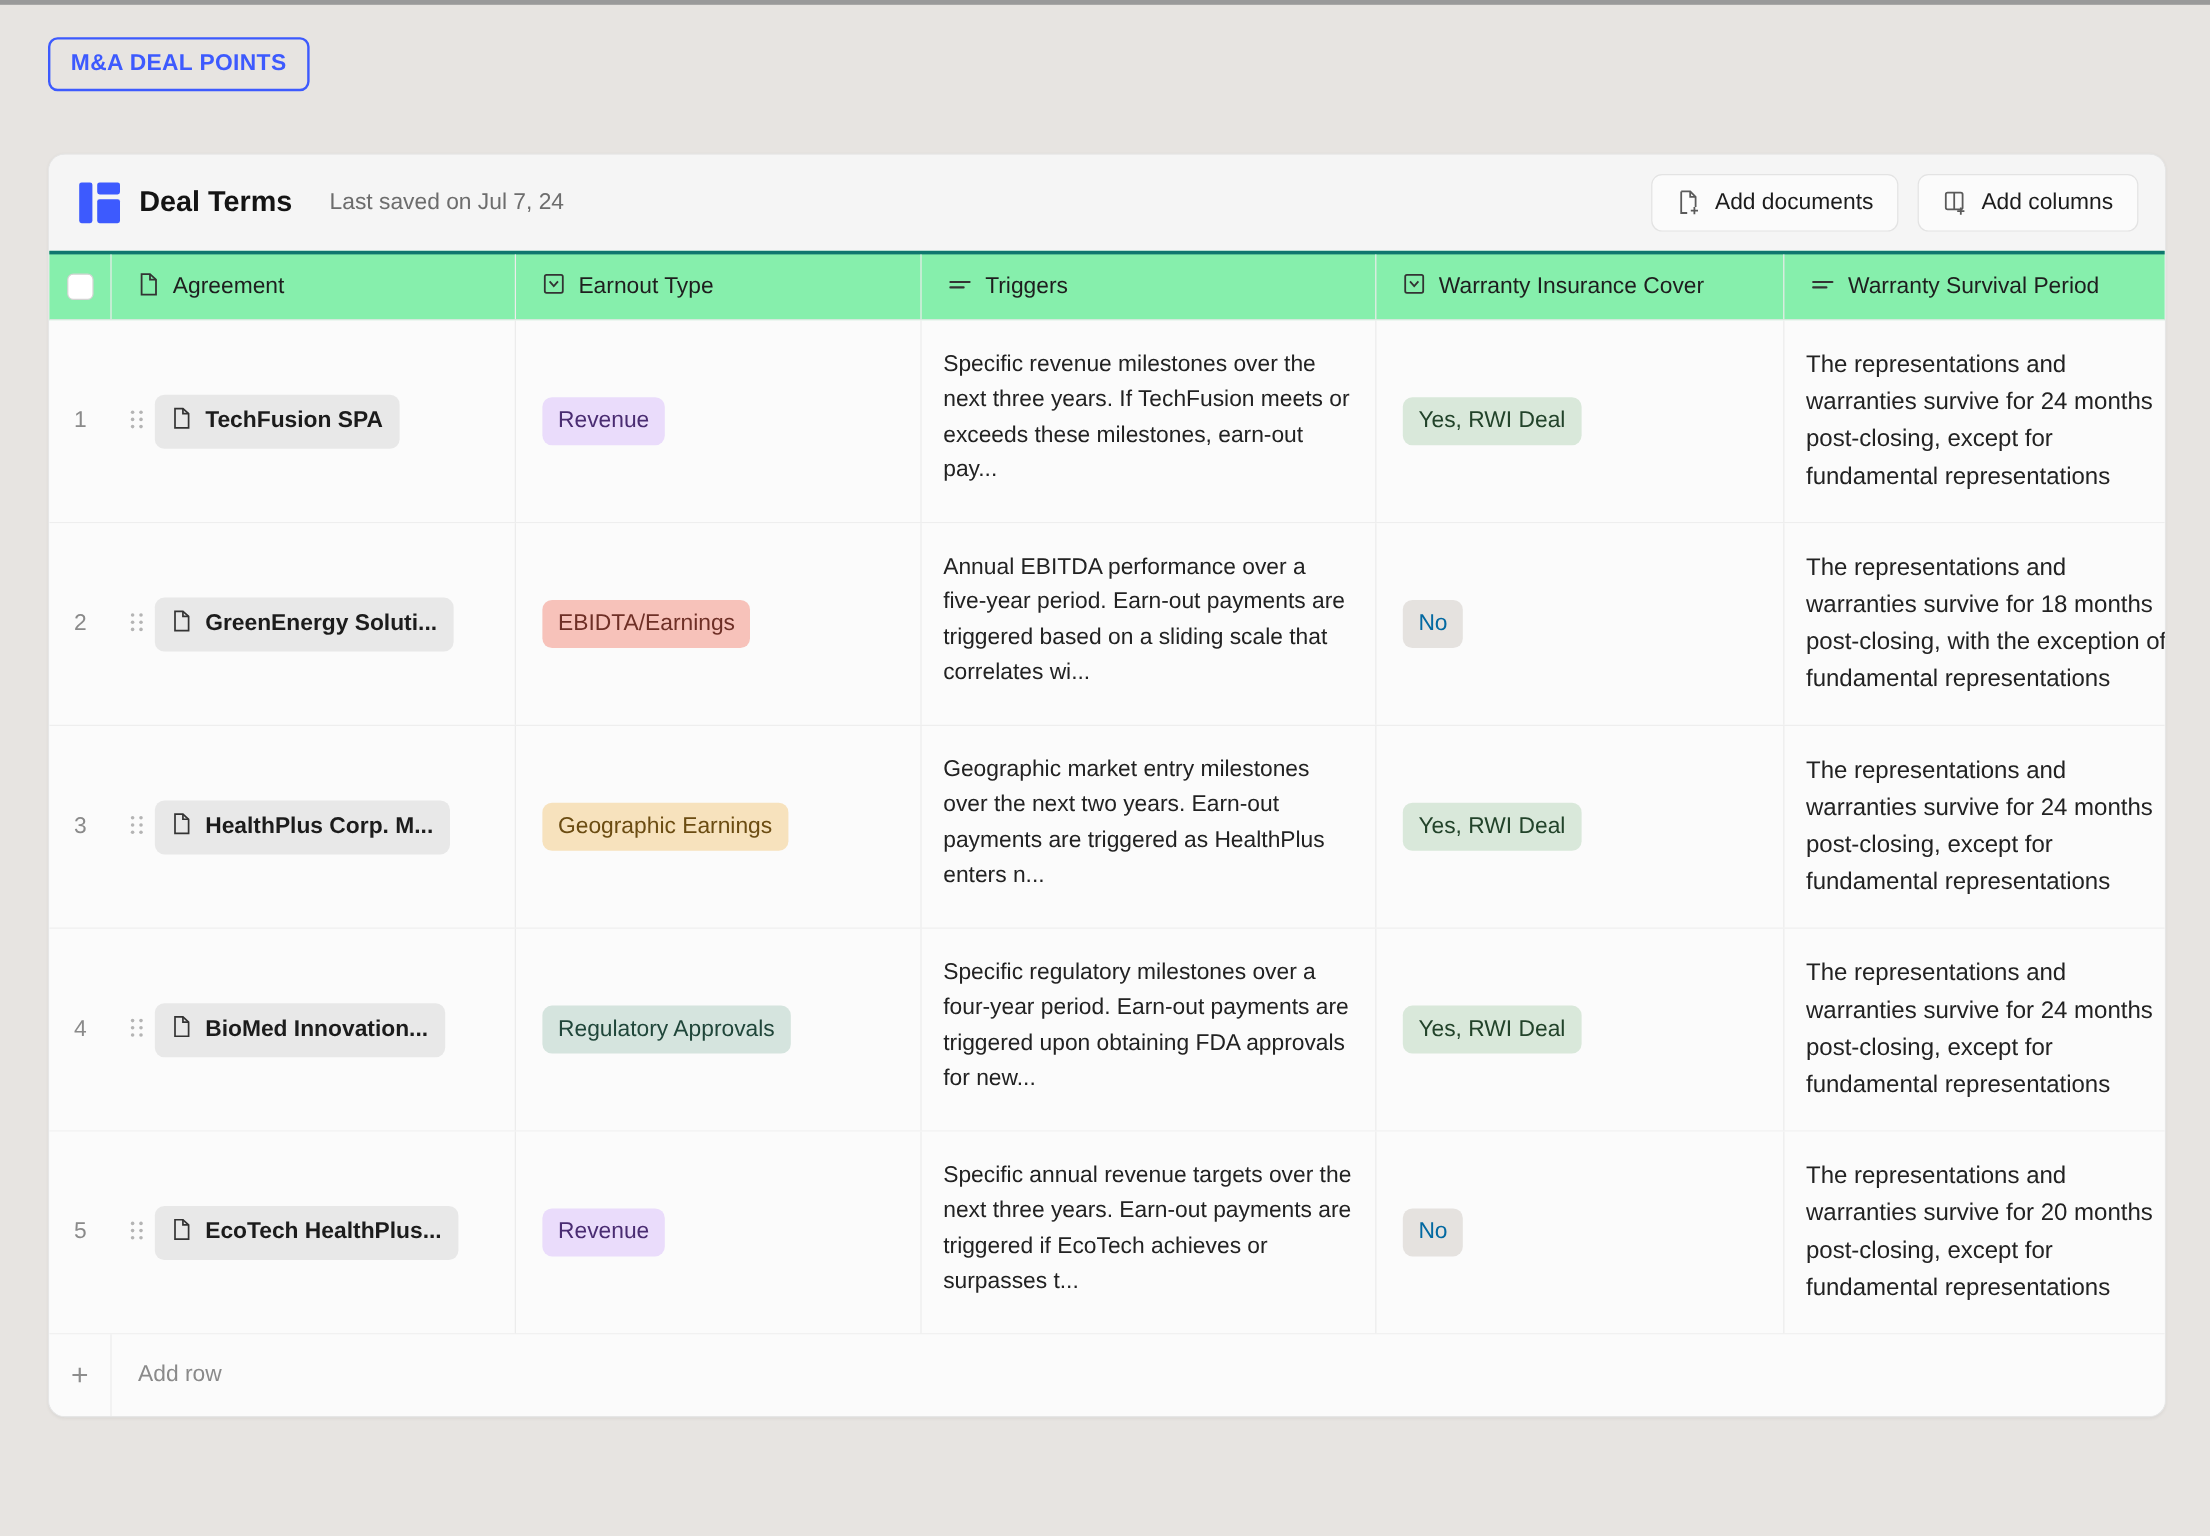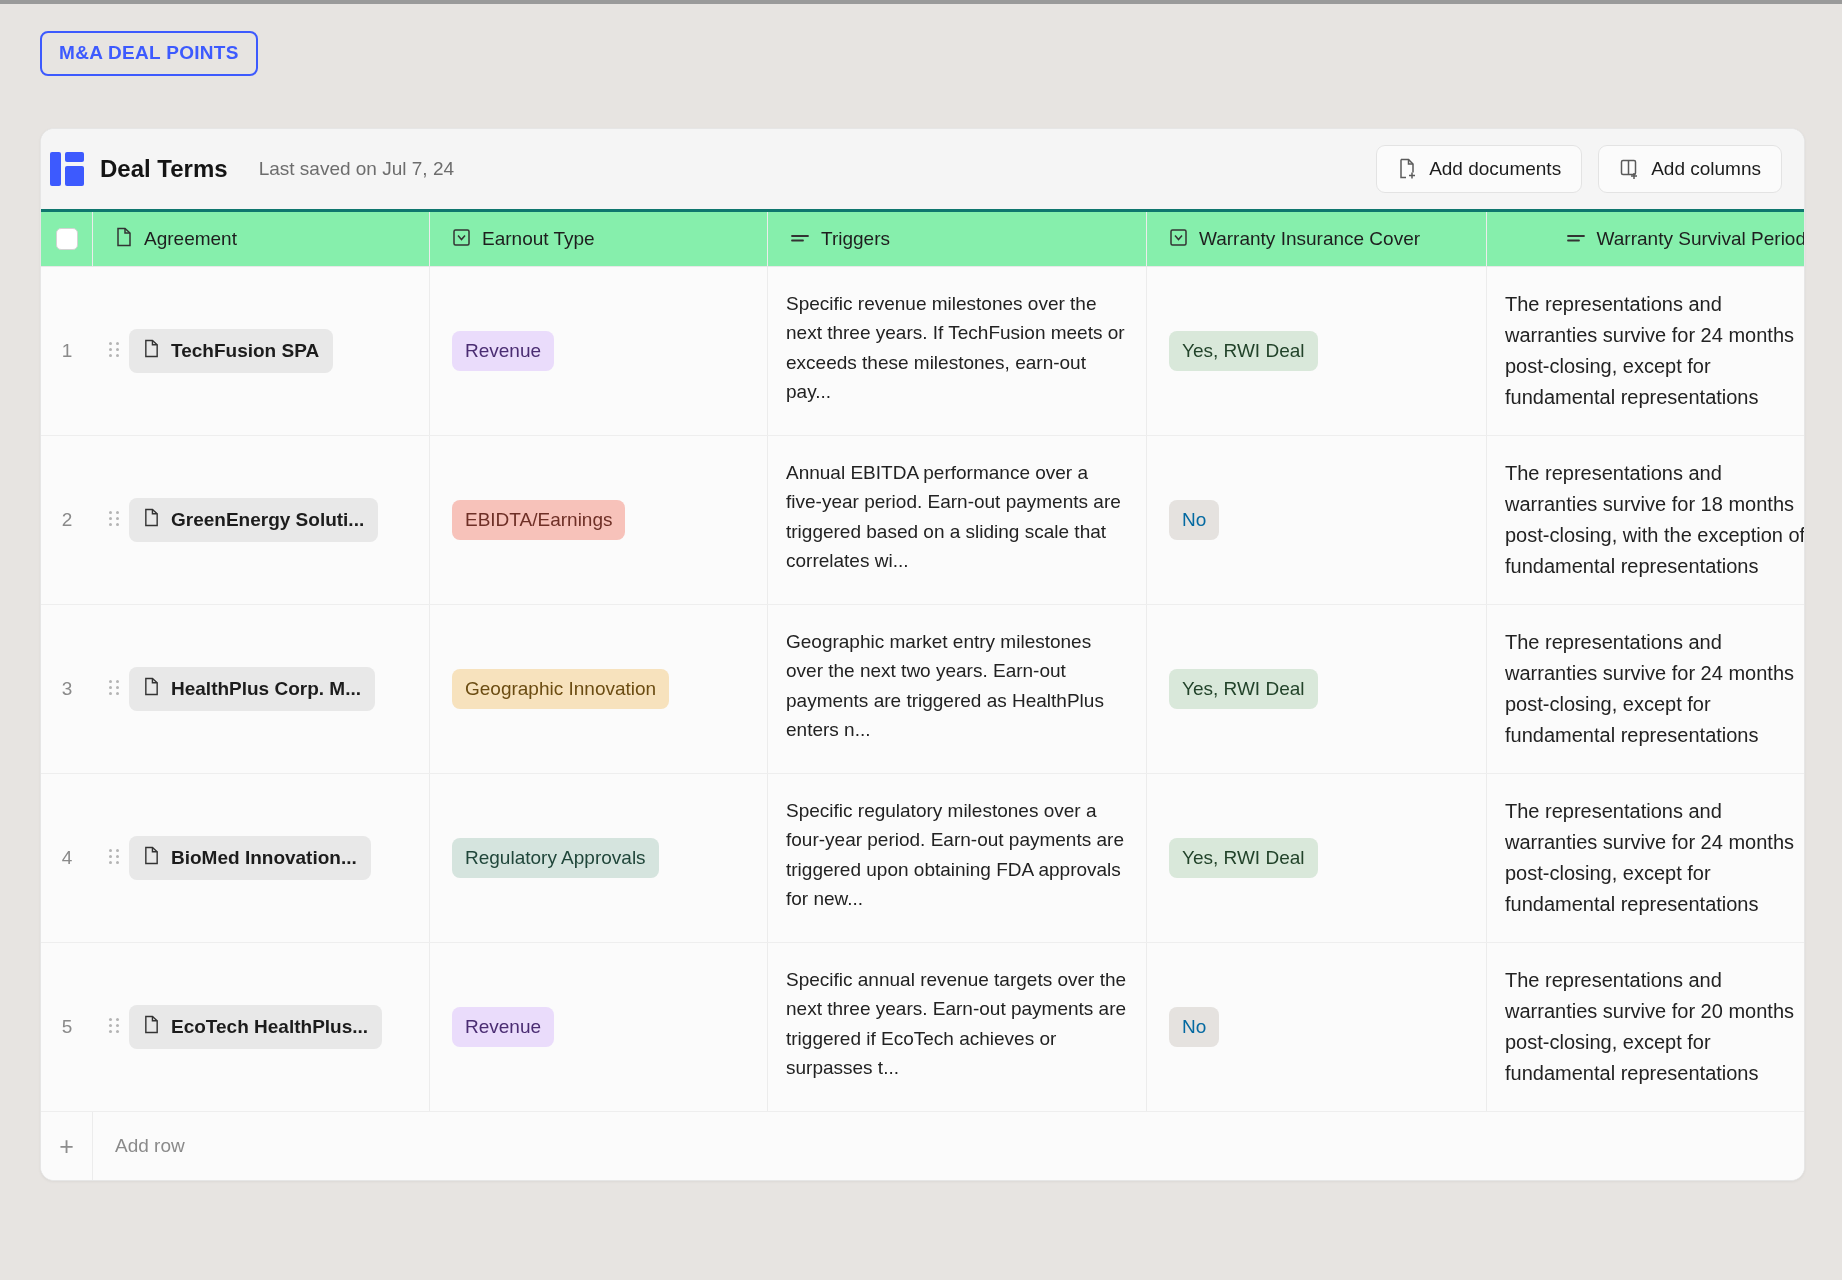--- a/index.html
+++ b/index.html
@@ -51,21 +51,21 @@
     border-radius: 14px;
     box-shadow: 0 1px 3px rgba(0,0,0,.05);
     overflow: hidden;
   }
 
   
   .card-header {
     height: 80px;
     display: flex;
     align-items: center;
-    padding: 0 22px 0 9px;
+    padding: 0 22px 0 25px;
     background: #f5f5f5;
   }
   .grid-icon {
     width: 34px; height: 34px;
     position: relative;
     flex: 0 0 auto;
   }
   .grid-icon i {
     position: absolute;
     background: #3d5afe;
@@ -124,21 +124,21 @@
     border-bottom: 1px solid #eeeeee;
     background: #fbfbfb;
     min-height: 160px;
   }
 
   .c-check  { width: 52px;  flex: 0 0 52px;  }
   .c-agr    { width: 337px; flex: 0 0 337px; }
   .c-earn   { width: 338px; flex: 0 0 338px; }
   .c-trig   { width: 379px; flex: 0 0 379px; }
   .c-warr   { width: 340px; flex: 0 0 340px; }
-  .c-surv   { width: 319px; flex: 0 0 319px; justify-content: flex-end; }
+  .c-surv   { width: 319px; flex: 0 0 319px; }
 
   .thead > div,
   .trow  > div {
     border-right: 1px solid #ececec;
     display: flex;
     align-items: center;
   }
   .thead > div:last-child,
   .trow  > div:last-child { border-right: none; }
 
@@ -440,21 +440,21 @@
             </span>
             <span class="doc-chip">
               <span><svg width="17" height="19" viewBox="0 0 18 20" fill="none" stroke="#333" stroke-width="1.5">
                   <path d="M3 1.5h7L15 6v12.5H3z"></path>
                   <path d="M10 1.5V6h5"></path>
                 </svg></span>
               <span>HealthPlus Corp. M...</span>
             </span>
           </div>
           <div class="c-earn">
-            <span class="tag tag-amber">Geographic Innovation</span>
+            <span class="tag tag-amber">Geographic Earnings</span>
           </div>
           <div class="c-trig">
             <div class="long-text clamp4">Geographic market entry milestones over the next two years. Earn-out payments are triggered as HealthPlus enters n...</div>
           </div>
           <div class="c-warr">
             <span class="tag tag-green">Yes, RWI Deal</span>
           </div>
           <div class="c-surv">
             <div class="nowrap-lines">The representations and warranties survive for 24 months post-closing, except for fundamental representations</div>
           </div>

